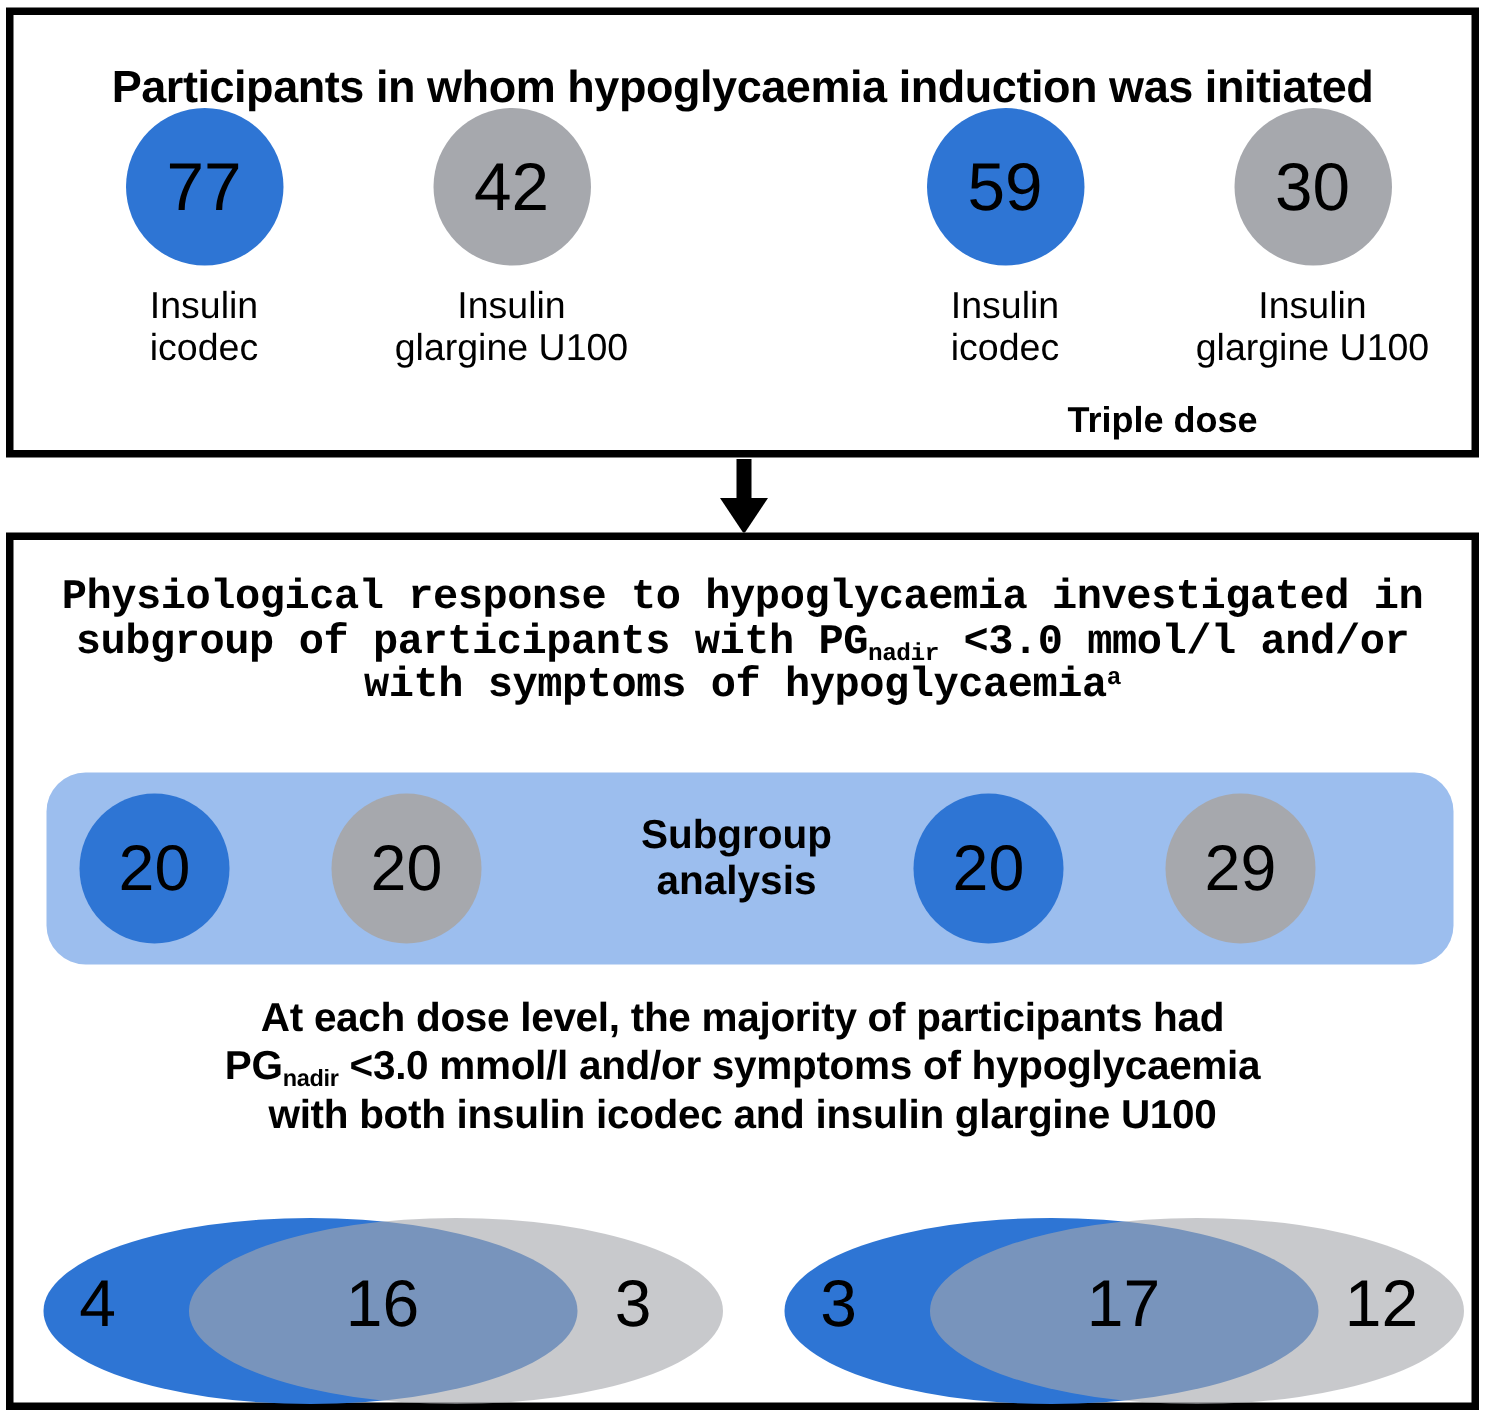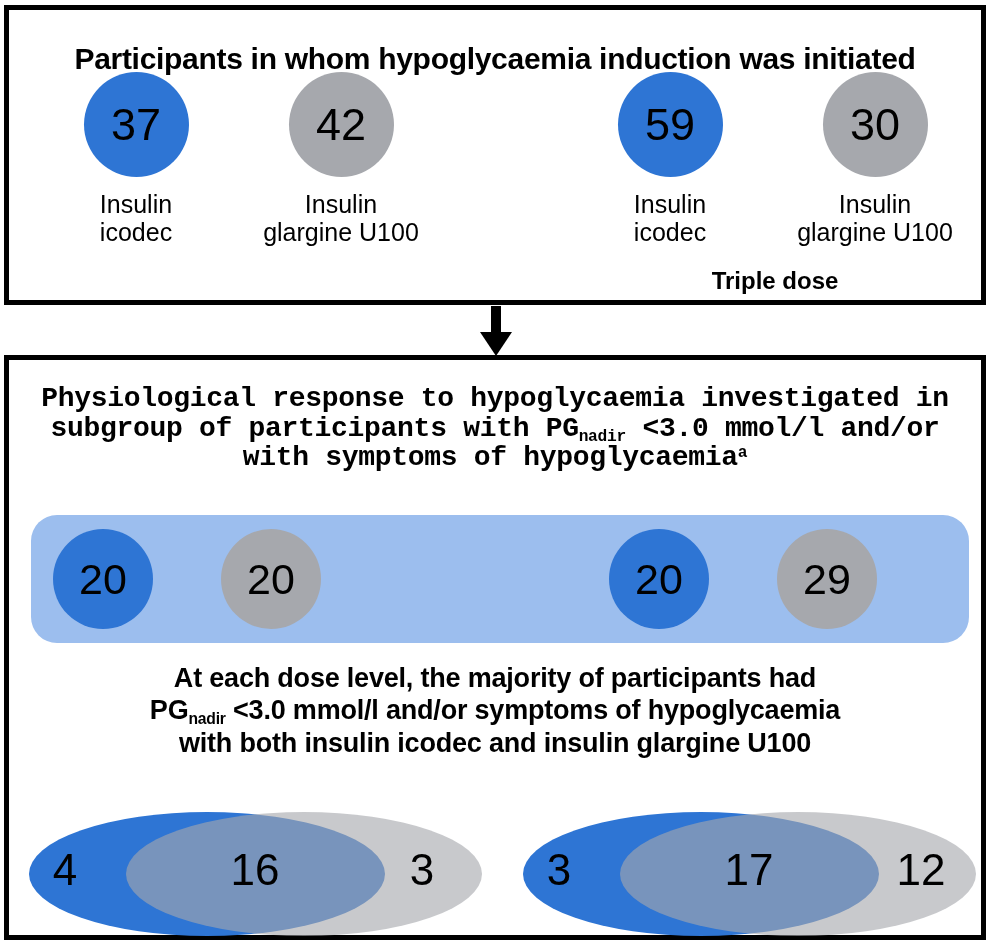--- a/index.html
+++ b/index.html
@@ -219,21 +219,21 @@
 <body>
 
 <div id="flowchart">
 
   <div class="panel" id="panel-top">
 
     <div class="panel-title" id="top-title">Participants in whom hypoglycaemia induction was initiated</div>
 
     <div class="dose-group" id="dose-group-double">
       <div class="arm arm-left">
-        <div class="circle blue">37</div>
+        <div class="circle blue">77</div>
         <div class="arm-label">Insulin
 icodec</div>
       </div>
       <div class="arm arm-right">
         <div class="circle grey">42</div>
         <div class="arm-label">Insulin
 glargine U100</div>
       </div>
     </div>
 
@@ -262,20 +262,22 @@
 
     <div class="panel-title" id="bottom-title">
       <span>Physiological response to hypoglycaemia investigated in</span><br>
       <span>subgroup of participants with PG</span><sub>nadir</sub><span> &lt;3.0 mmol/l and/or</span><br>
       <span>with symptoms of hypoglycaemia</span><sup>a</sup>
     </div>
 
     <div id="subgroup-band">
       <div class="band-circle" id="band-circle-1">20</div>
       <div class="band-circle" id="band-circle-2">20</div>
+      <div id="subgroup-analysis-label">Subgroup
+analysis</div>
       <div class="band-circle" id="band-circle-3">20</div>
       <div class="band-circle" id="band-circle-4">29</div>
     </div>
 
     <div id="conclusion-text">
       <span>At each dose level, the majority of participants had</span><br>
       <span>PG</span><sub>nadir</sub><span> &lt;3.0 mmol/l and/or symptoms of hypoglycaemia</span><br>
       <span>with both insulin icodec and insulin glargine U100</span>
     </div>
 

